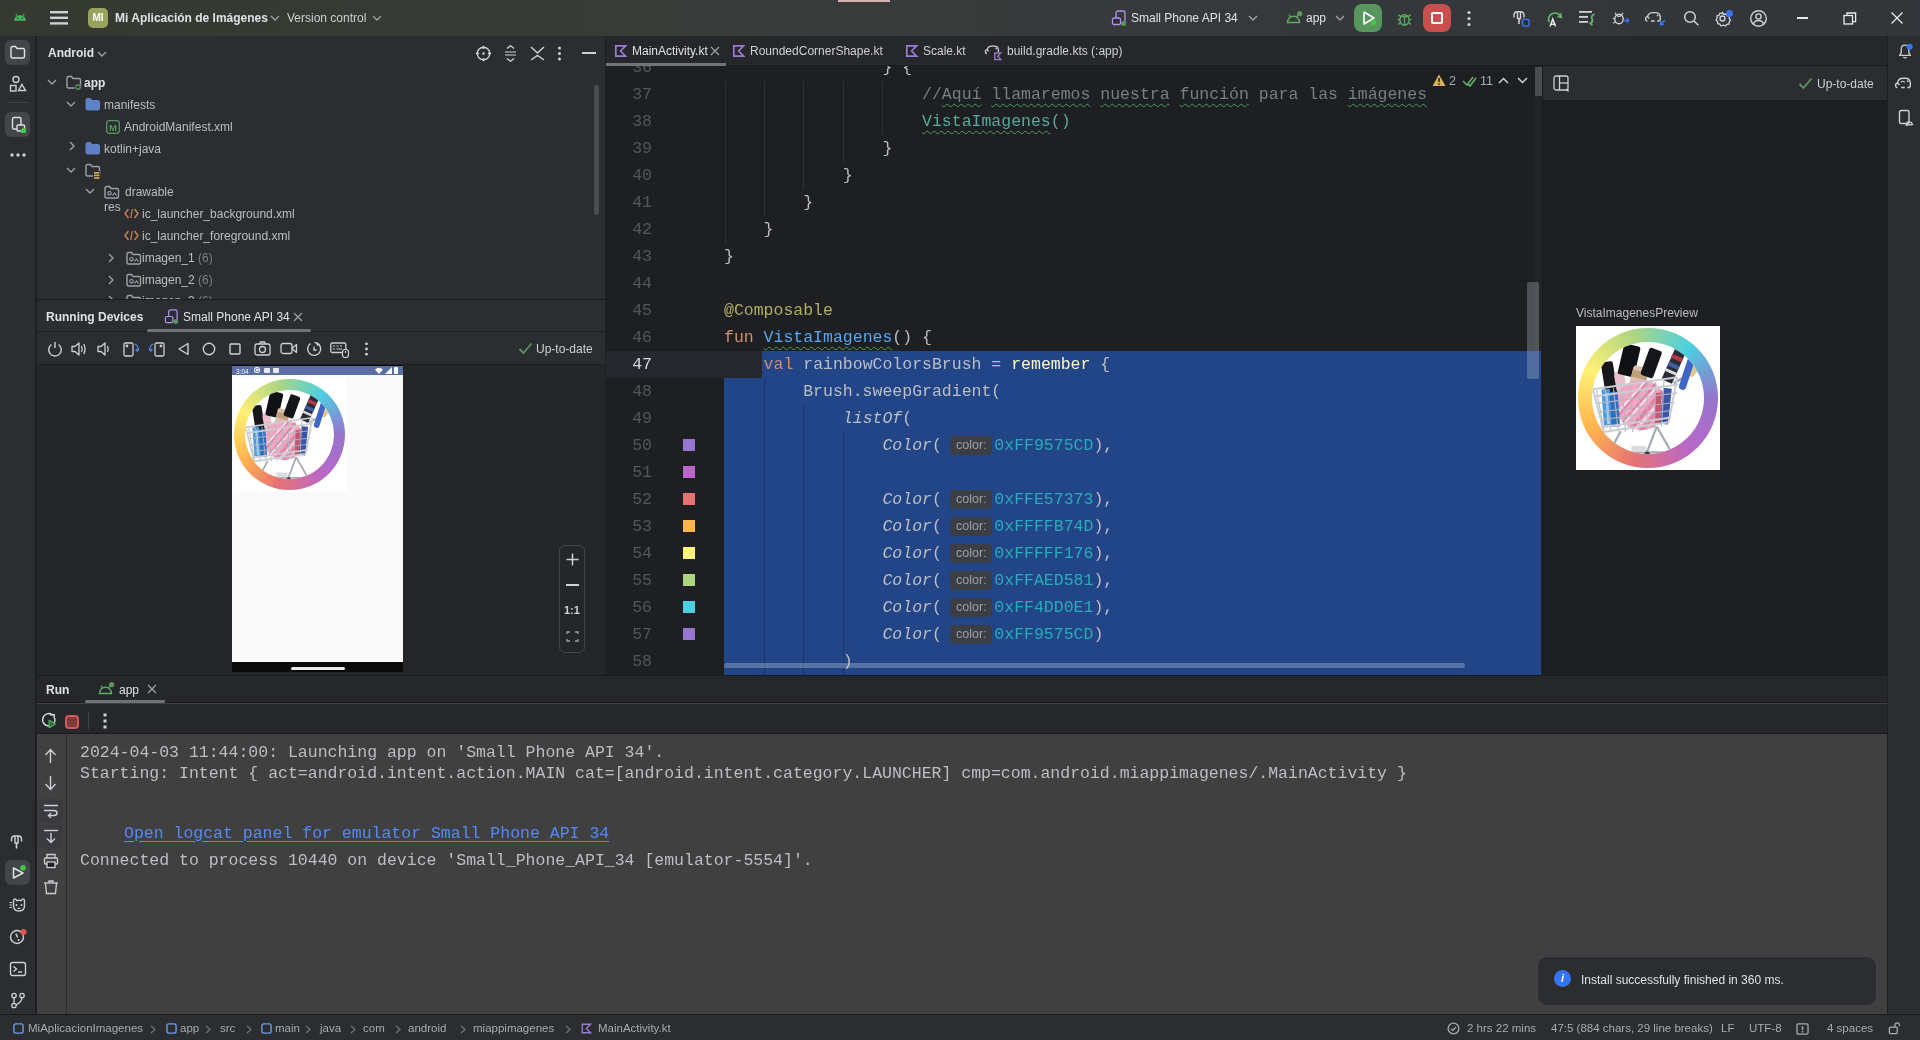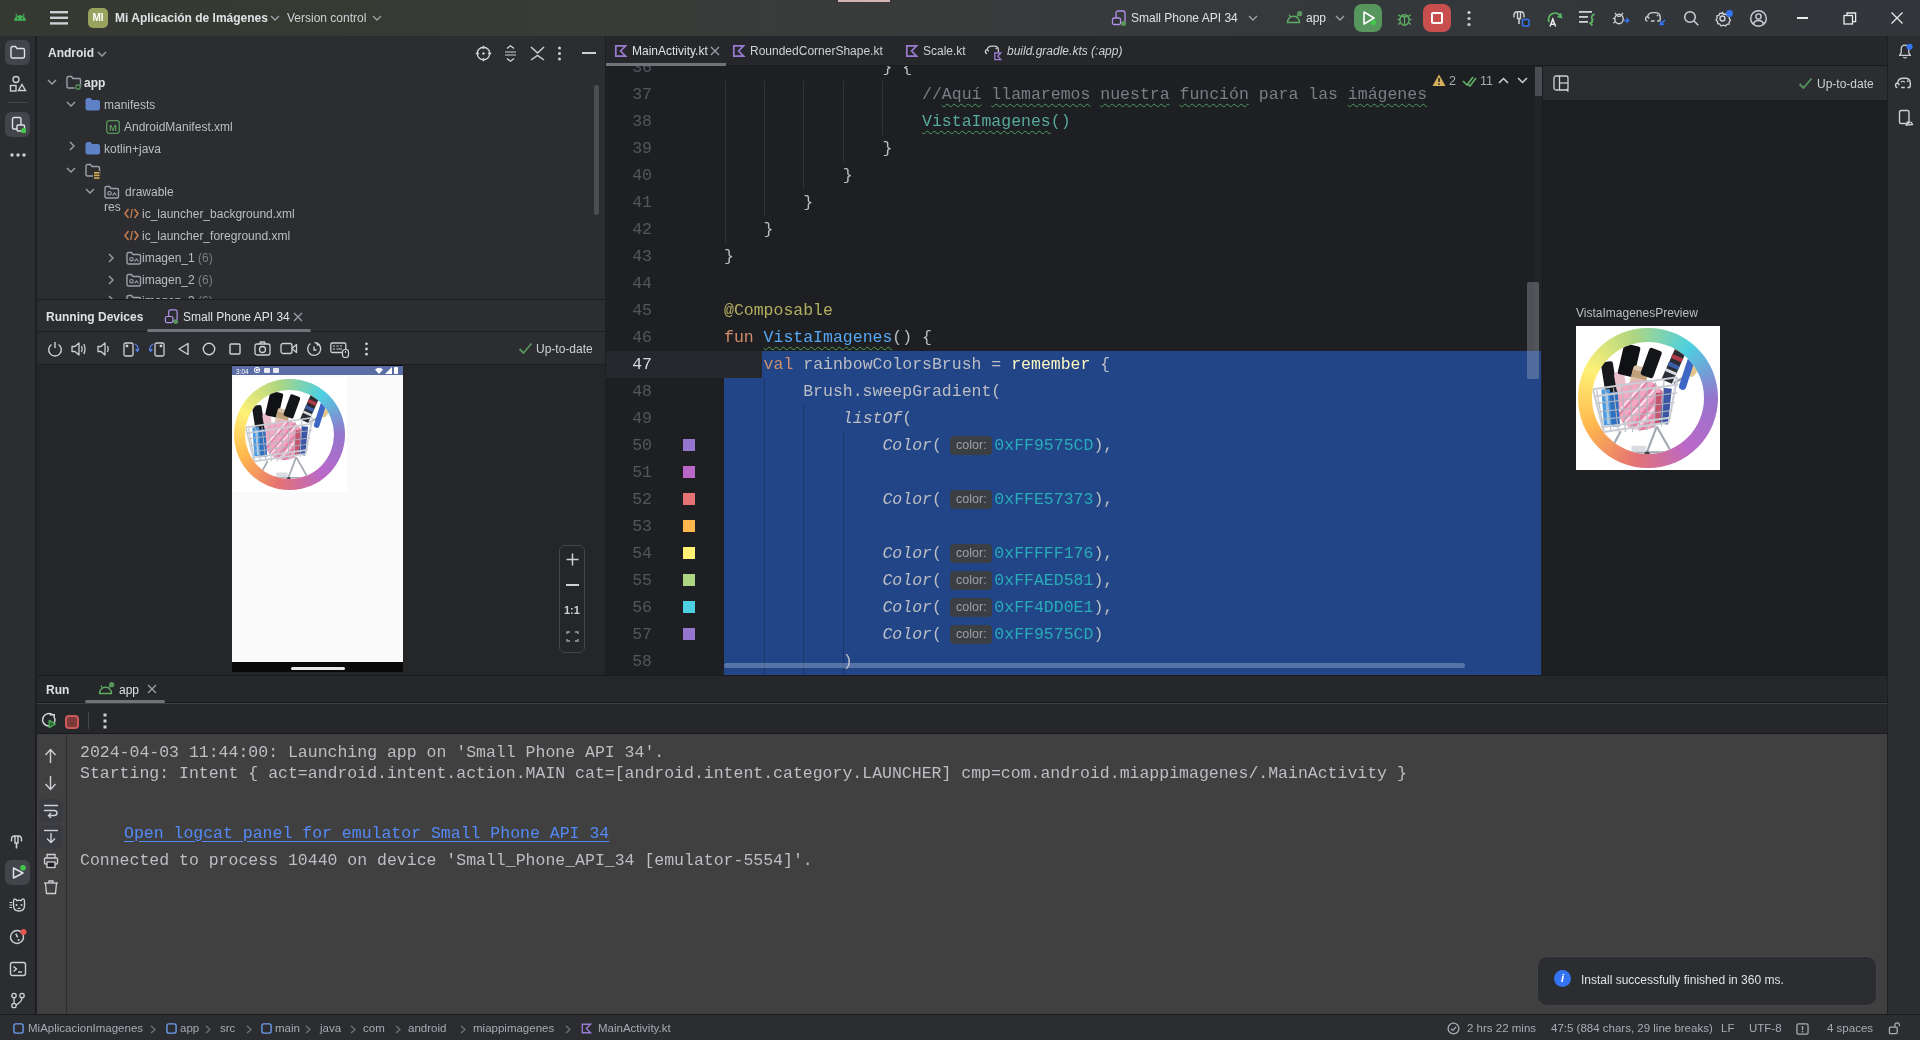--- a/index.html
+++ b/index.html
@@ -612,20 +612,21 @@
     <div class="abs cl" style="top:122.5px">        }</div>
     <div class="abs cl" style="top:149.5px">    }</div>
     <div class="abs cl" style="top:176.5px">}</div>
     <div class="abs cl" style="top:230.5px;color:#B3AE60;">@Composable</div>
     <div class="abs cl" style="top:257.5px"><span style="color:#CF8E6D">fun </span><span class="sq" style="color:#56A8F5">VistaImagenes</span>() {</div>
     <div class="abs cl" style="top:284.5px">    <span style="color:#CF8E6D">val</span> rainbowColorsBrush = <span style="color:#fef9c3">remember</span> {</div>
     <div class="abs cl" style="top:311.5px">        Brush.sweepGradient(</div>
     <div class="abs cl" style="top:338.5px">            <span style="font-style:italic">listOf</span>(</div>
     <div class="abs cl" style="top:365.5px">                <span style="font-style:italic">Color</span>(<span class="chip">color:</span><span style="color:#2AACB8">0xFF9575CD</span>),</div>
     <div class="abs cl" style="top:419.5px">                <span style="font-style:italic">Color</span>(<span class="chip">color:</span><span style="color:#2AACB8">0xFFE57373</span>),</div>
+    <div class="abs cl" style="top:446.5px">                <span style="font-style:italic">Color</span>(<span class="chip">color:</span><span style="color:#2AACB8">0xFFFFB74D</span>),</div>
     <div class="abs cl" style="top:473.5px">                <span style="font-style:italic">Color</span>(<span class="chip">color:</span><span style="color:#2AACB8">0xFFFFF176</span>),</div>
     <div class="abs cl" style="top:500.5px">                <span style="font-style:italic">Color</span>(<span class="chip">color:</span><span style="color:#2AACB8">0xFFAED581</span>),</div>
     <div class="abs cl" style="top:527.5px">                <span style="font-style:italic">Color</span>(<span class="chip">color:</span><span style="color:#2AACB8">0xFF4DD0E1</span>),</div>
     <div class="abs cl" style="top:554.5px">                <span style="font-style:italic">Color</span>(<span class="chip">color:</span><span style="color:#2AACB8">0xFF9575CD</span>)</div>
     <div class="abs cl" style="top:581.5px">            )</div>
   </div>
 
   <div class="abs" style="left:118px;top:597px;width:741px;height:5px;background:rgba(199,212,230,0.33);border-radius:3px;"></div>
 
   <div class="abs" style="left:921px;top:216px;width:12px;height:97px;background:rgba(206,211,218,0.28);border-radius:2px;"></div>
@@ -668,21 +669,21 @@
   <svg class="abs" style="left:299px;top:8px" width="14" height="14" viewBox="0 0 14 14">
     <path d="M11.6 1.8 L1.8 1.8 L1.8 12.2 L11.6 12.2 L6.6 7 Z" fill="none" stroke="#9B7BD3" stroke-width="1.7" stroke-linejoin="miter"></path>
   </svg>
   <div class="abs ui" style="left:317px;top:7px;color:#CED0D6;">Scale.kt</div>
   <svg class="abs" style="left:378px;top:7px" width="20" height="18" viewBox="0 0 20 18">
     <path d="M3 10.5 Q1.4 10.5 1.4 8.6 Q1.4 6.7 3.2 6.7 Q3.9 3.2 8 3.2 L10.2 3.2 Q14 3.2 14.4 6.7 L14.4 9 M3.2 6.7 L4.8 8.4" fill="none" stroke="#CED0D6" stroke-width="1.3"></path>
     <circle cx="12.2" cy="5.6" r="0.8" fill="#CED0D6"></circle>
     <rect x="9.8" y="9.2" width="8.4" height="8.2" fill="#26272A"></rect>
     <path d="M16.8 10 L10.8 10 L10.8 16.6 L16.8 16.6 L13.7 13.3 Z" fill="none" stroke="#9B7BD3" stroke-width="1.3"></path>
   </svg>
-  <div class="abs ui" style="left:401px;top:7px;color:#CED0D6;font-style:italic;">build.gradle.kts (:app)</div>
+  <div class="abs ui" style="left:401px;top:7px;color:#CED0D6;">build.gradle.kts (:app)</div>
 </div>
 
 <div class="abs" id="preview" style="left:1542px;top:66px;width:345px;height:609px;background:#1E1F22;border-left:1px solid #1A1B1E;">
   <div class="abs" style="left:0;top:0;width:345px;height:35px;background:#2B2D30;border-bottom:1px solid #1A1B1E;"></div>
   <svg class="abs" style="left:10px;top:9px" width="17" height="17" viewBox="0 0 17 17">
     <rect x="1" y="1" width="14" height="14" rx="2" fill="none" stroke="#CED0D6" stroke-width="1.3"></rect>
     <line x1="6.5" y1="1" x2="6.5" y2="15" stroke="#CED0D6" stroke-width="1.3"></line>
     <line x1="6.5" y1="8" x2="15" y2="8" stroke="#CED0D6" stroke-width="1.3"></line>
     <path d="M12 14 L15.5 14 L15.5 17.5 Z" fill="#CED0D6"></path>
   </svg>

